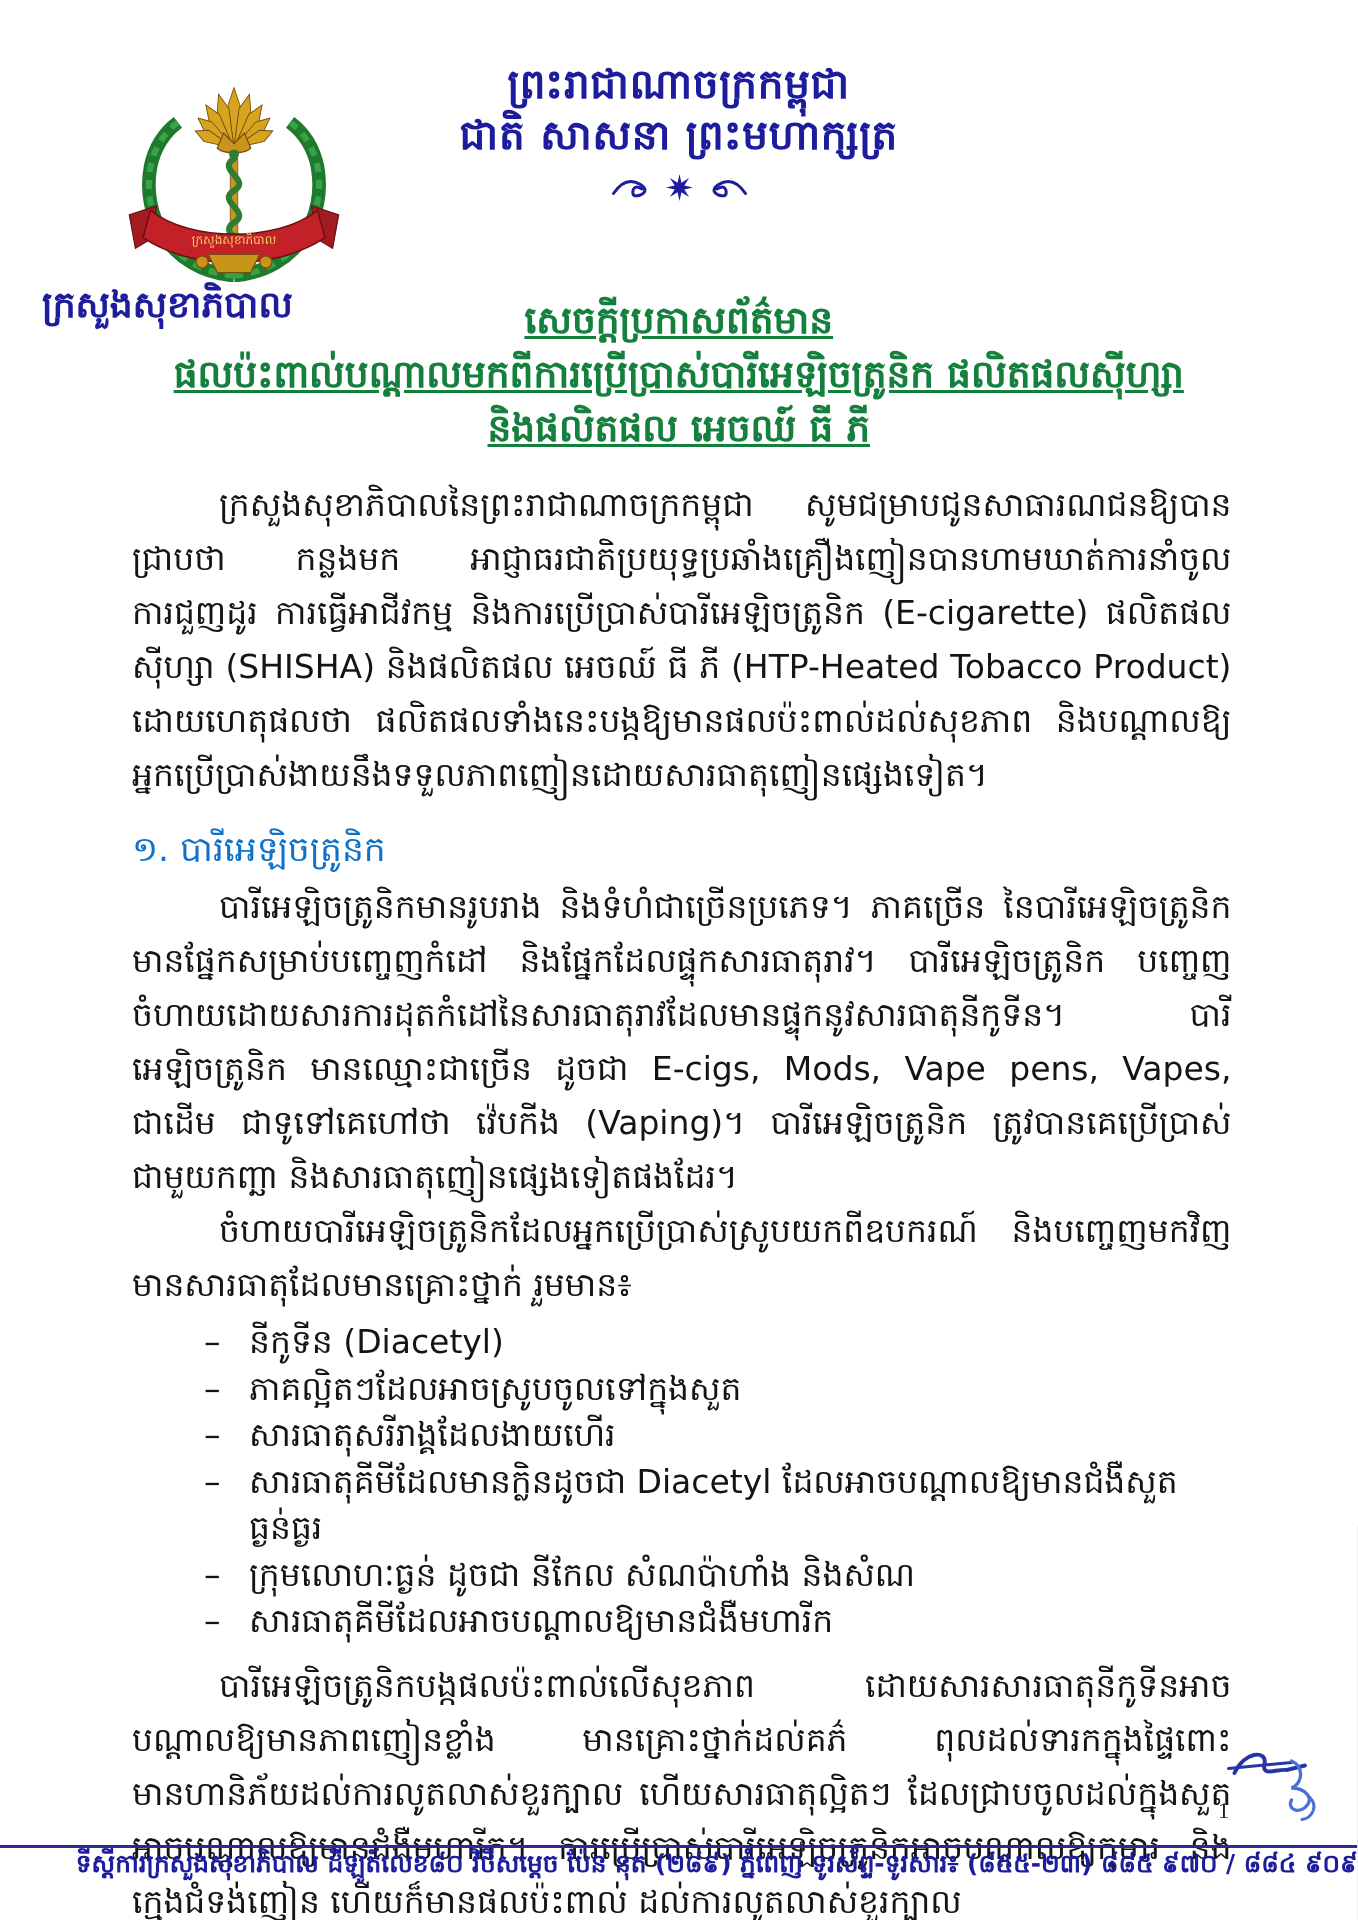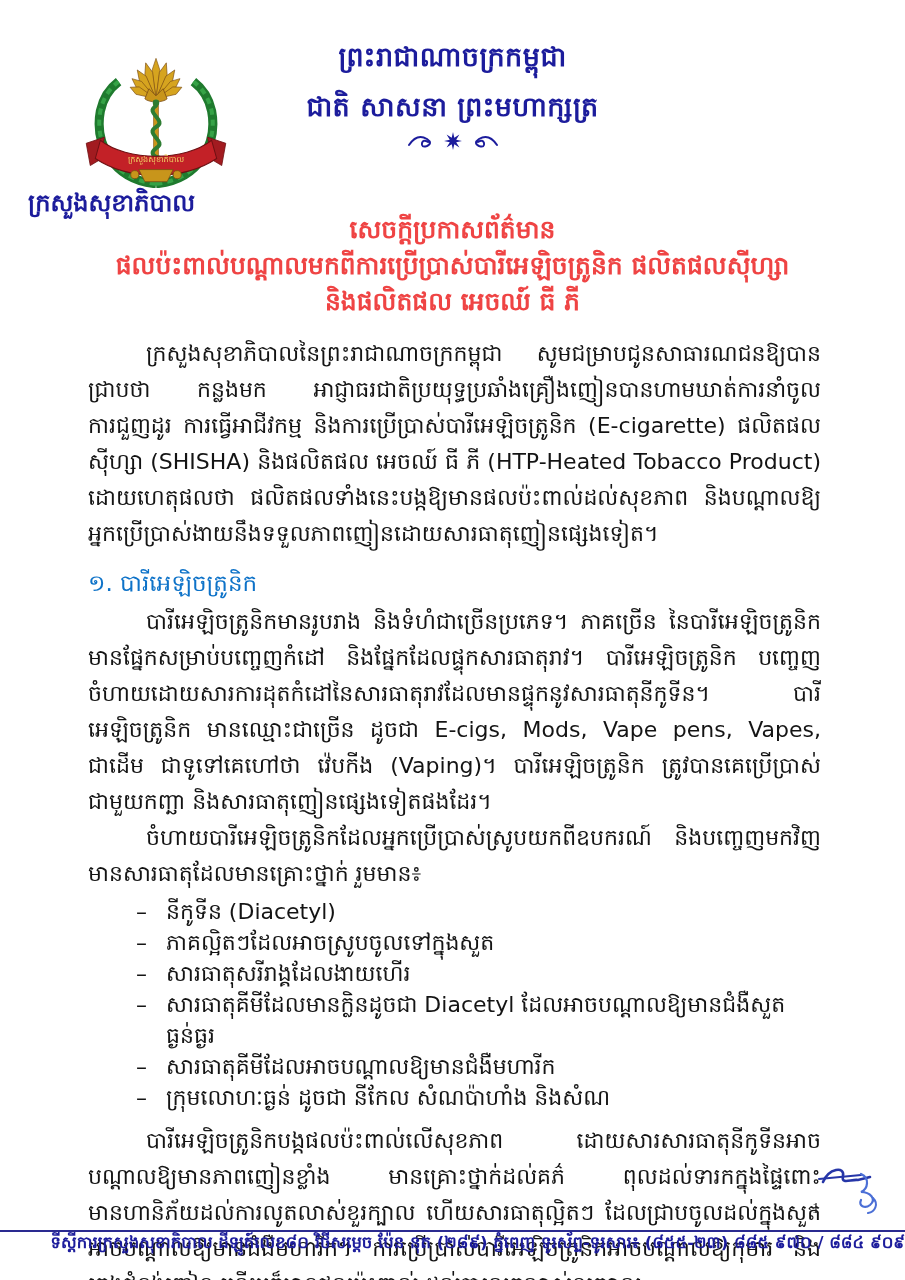--- a/index.html
+++ b/index.html
@@ -17,41 +17,42 @@
     padding-top:40px;
     text-align:center;
     color:#1c1c9c;
   }
   .kingdom, .motto{
     font-size:27px;
     font-weight:bold;
     line-height:34px;
     letter-spacing:.5px;
   }
-  .motto{margin-top:16px;}
+  .motto{margin-top:0;}
   .ornament{margin-top:6px;height:24px;}
   .logo{
     position:absolute;
     left:66px;top:46px;
     width:180px;height:142px;
   }
   .ministry-label{
     position:absolute;
     left:28px;top:188px;
     font-size:24px;
     font-weight:bold;
     color:#1c1c9c;
     white-space:nowrap;
   }
   
   .title-block{
     margin-top:58px;
     text-align:center;
-    color:#ef4444;
-    font-weight:bold;
+    color:#15803d;
+    font-weight:bold;
+    text-decoration:underline;
   }
   .title-line{font-size:25px;line-height:36px;}
   
   .content{
     margin:16px 84px 0 88px;
     font-size:22px;
     line-height:36px;
     text-align:justify;
     overflow-wrap:anywhere;
   }
@@ -192,22 +193,22 @@
     <div class="section-heading">១. បារីអេឡិចត្រូនិក</div>
 
     <p>បារីអេឡិចត្រូនិកមានរូបរាង និងទំហំជាច្រើនប្រភេទ។ ភាគច្រើន នៃបារីអេឡិចត្រូនិក មានផ្នែកសម្រាប់បញ្ចេញកំដៅ និងផ្នែកដែលផ្ទុកសារធាតុរាវ។ បារីអេឡិចត្រូនិក បញ្ចេញចំហាយដោយសារការដុតកំដៅនៃសារធាតុរាវដែលមានផ្ទុកនូវសារធាតុនីកូទីន។ បារីអេឡិចត្រូនិក មានឈ្មោះជាច្រើន ដូចជា E-cigs, Mods, Vape pens, Vapes, ជាដើម ជាទូទៅគេហៅថា វ៉េបកីង (Vaping)។ បារីអេឡិចត្រូនិក ត្រូវបានគេប្រើប្រាស់ជាមួយកញ្ឆា និងសារធាតុញៀនផ្សេងទៀតផងដែរ។</p>
     <p>ចំហាយបារីអេឡិចត្រូនិកដែលអ្នកប្រើប្រាស់ស្រូបយកពីឧបករណ៍ និងបញ្ចេញមកវិញមានសារធាតុដែលមានគ្រោះថ្នាក់ រួមមាន៖</p>
 
     <ul class="hazards">
       <li>នីកូទីន (Diacetyl)</li>
       <li>ភាគល្អិតៗដែលអាចស្រូបចូលទៅក្នុងសួត</li>
       <li>សារធាតុសរីរាង្គដែលងាយហើរ</li>
       <li>សារធាតុគីមីដែលមានក្លិនដូចជា Diacetyl ដែលអាចបណ្តាលឱ្យមានជំងឺសួតធ្ងន់ធ្ងរ</li>
+      <li>ក្រុមលោហៈធ្ងន់ ដូចជា នីកែល សំណប៉ាហាំង និងសំណ</li>
       <li>សារធាតុគីមីដែលអាចបណ្តាលឱ្យមានជំងឺមហារីក</li>
-      <li>ក្រុមលោហៈធ្ងន់ ដូចជា នីកែល សំណប៉ាហាំង និងសំណ</li>
     </ul>
 
     <p>បារីអេឡិចត្រូនិកបង្កផលប៉ះពាល់លើសុខភាព ដោយសារសារធាតុនីកូទីនអាចបណ្តាលឱ្យមានភាពញៀនខ្លាំង មានគ្រោះថ្នាក់ដល់គភ៌ ពុលដល់ទារកក្នុងផ្ទៃពោះ មានហានិភ័យដល់ការលូតលាស់ខួរក្បាល ហើយសារធាតុល្អិតៗ ដែលជ្រាបចូលដល់ក្នុងសួតអាចបណ្តាលឱ្យមានជំងឺមហារីក។ ការប្រើប្រាស់បារីអេឡិចត្រូនិកអាចបណ្តាលឱ្យកុមារ និងក្មេងជំទង់ញៀន ហើយក៏មានផលប៉ះពាល់ ដល់ការលូតលាស់ខួរក្បាល</p>
   </div>
 
   <div class="signature">
     <svg viewBox="0 0 78 60" width="78" height="60">
       <g fill="none" stroke-linecap="round">
         <path d="M8,24 c6,-14 22,-16 20,-6 c-2,9 8,3 15,4 l12,-3" stroke="#2636a8" stroke-width="2.6"></path>
         <path d="M4,21 l42,-4" stroke="#2636a8" stroke-width="2"></path>

